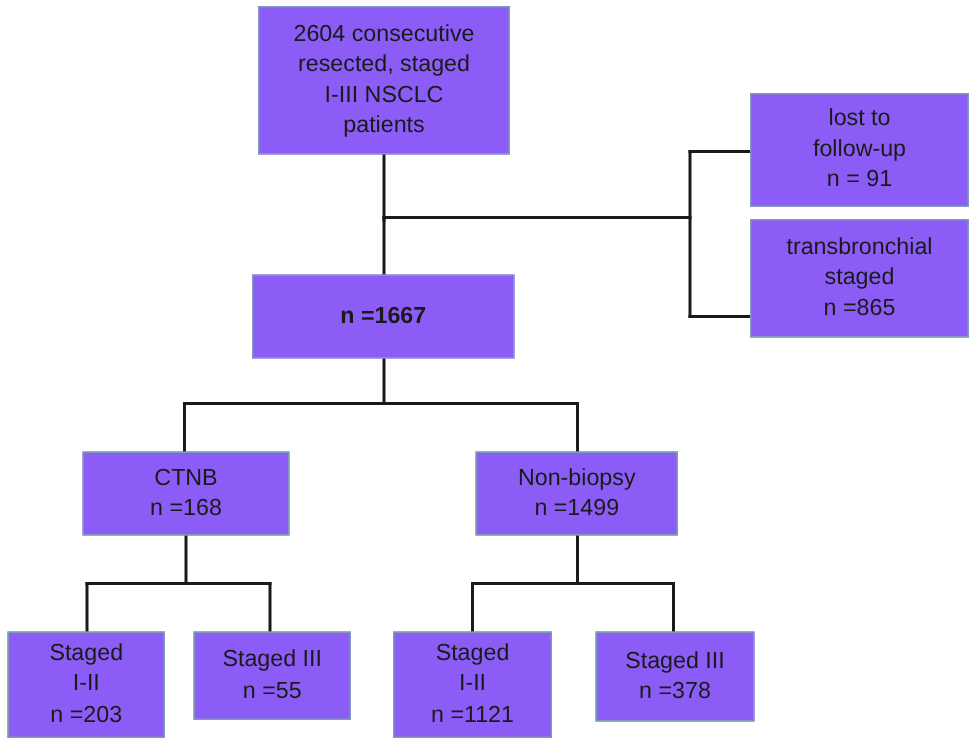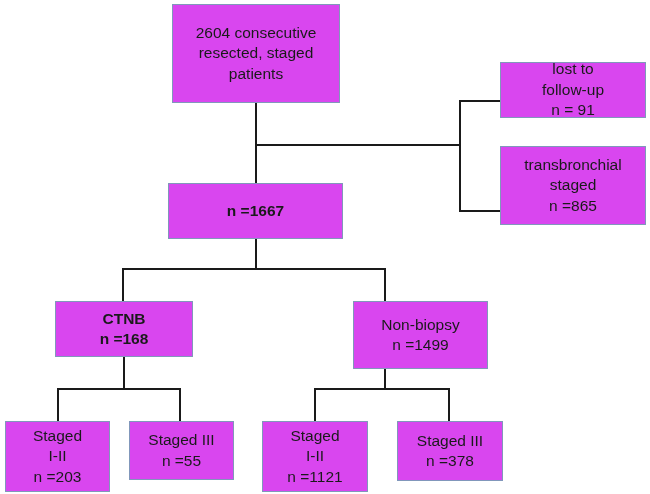--- a/index.html
+++ b/index.html
@@ -12,21 +12,21 @@
     width: 650px;
     height: 494px;
     background: #ffffff;
     font-family: "Liberation Sans", sans-serif;
     overflow: hidden;
   }
   .node {
     position: absolute;
     box-sizing: border-box;
     border: 1.5px solid #8197bb;
-    background: #d946ef;
+    background: #8b5cf6;
     color: #1a1a1a;
     font-size: 15.5px;
     line-height: 1.32;
     text-align: center;
     display: flex;
     flex-direction: column;
     align-items: center;
     justify-content: center;
     padding: 2px 4px;
   }
@@ -66,45 +66,46 @@
   <div class="conn v" style="left:179px; top:388px; height:34px;"></div>
 
   <div class="conn v" style="left:384px; top:356px; height:34px;"></div>
   <div class="conn h" style="left:314px; top:388px; width:136px;"></div>
   <div class="conn v" style="left:314px; top:388px; height:34px;"></div>
   <div class="conn v" style="left:448px; top:388px; height:34px;"></div>
 
   <div class="node" style="left:172px; top:4px; width:168px; height:99px;">
     <span class="ln">2604 consecutive</span>
     <span class="ln">resected, staged</span>
+    <span class="ln">I-III NSCLC</span>
     <span class="ln">patients</span>
   </div>
 
-  <div class="node" style="left:500px; top:62px; width:146px; height:56px;">
+  <div class="node" style="left:500px; top:62px; width:146px; height:76px;">
     <span class="ln">lost to</span>
     <span class="ln">follow-up</span>
     <span class="ln">n = 91</span>
   </div>
 
   <div class="node" style="left:500px; top:146px; width:146px; height:79px;">
     <span class="ln">transbronchial</span>
     <span class="ln">staged</span>
     <span class="ln">n =865</span>
   </div>
 
   <div class="node" style="left:168px; top:183px; width:175px; height:56px;font-weight:bold;">
     <span class="ln">n =1667</span>
   </div>
 
-  <div class="node" style="left:55px; top:301px; width:138px; height:56px;font-weight:bold;">
+  <div class="node" style="left:55px; top:301px; width:138px; height:56px;">
     <span class="ln">CTNB</span>
     <span class="ln">n =168</span>
   </div>
 
-  <div class="node" style="left:317px; top:301px; width:135px; height:68px;margin-left:36px;">
+  <div class="node" style="left:317px; top:301px; width:135px; height:56px;">
     <span class="ln">Non-biopsy</span>
     <span class="ln">n =1499</span>
   </div>
 
   <div class="node" style="left:5px; top:421px; width:105px; height:71px;">
     <span class="ln">Staged</span>
     <span class="ln">I-II</span>
     <span class="ln">n =203</span>
   </div>
 

